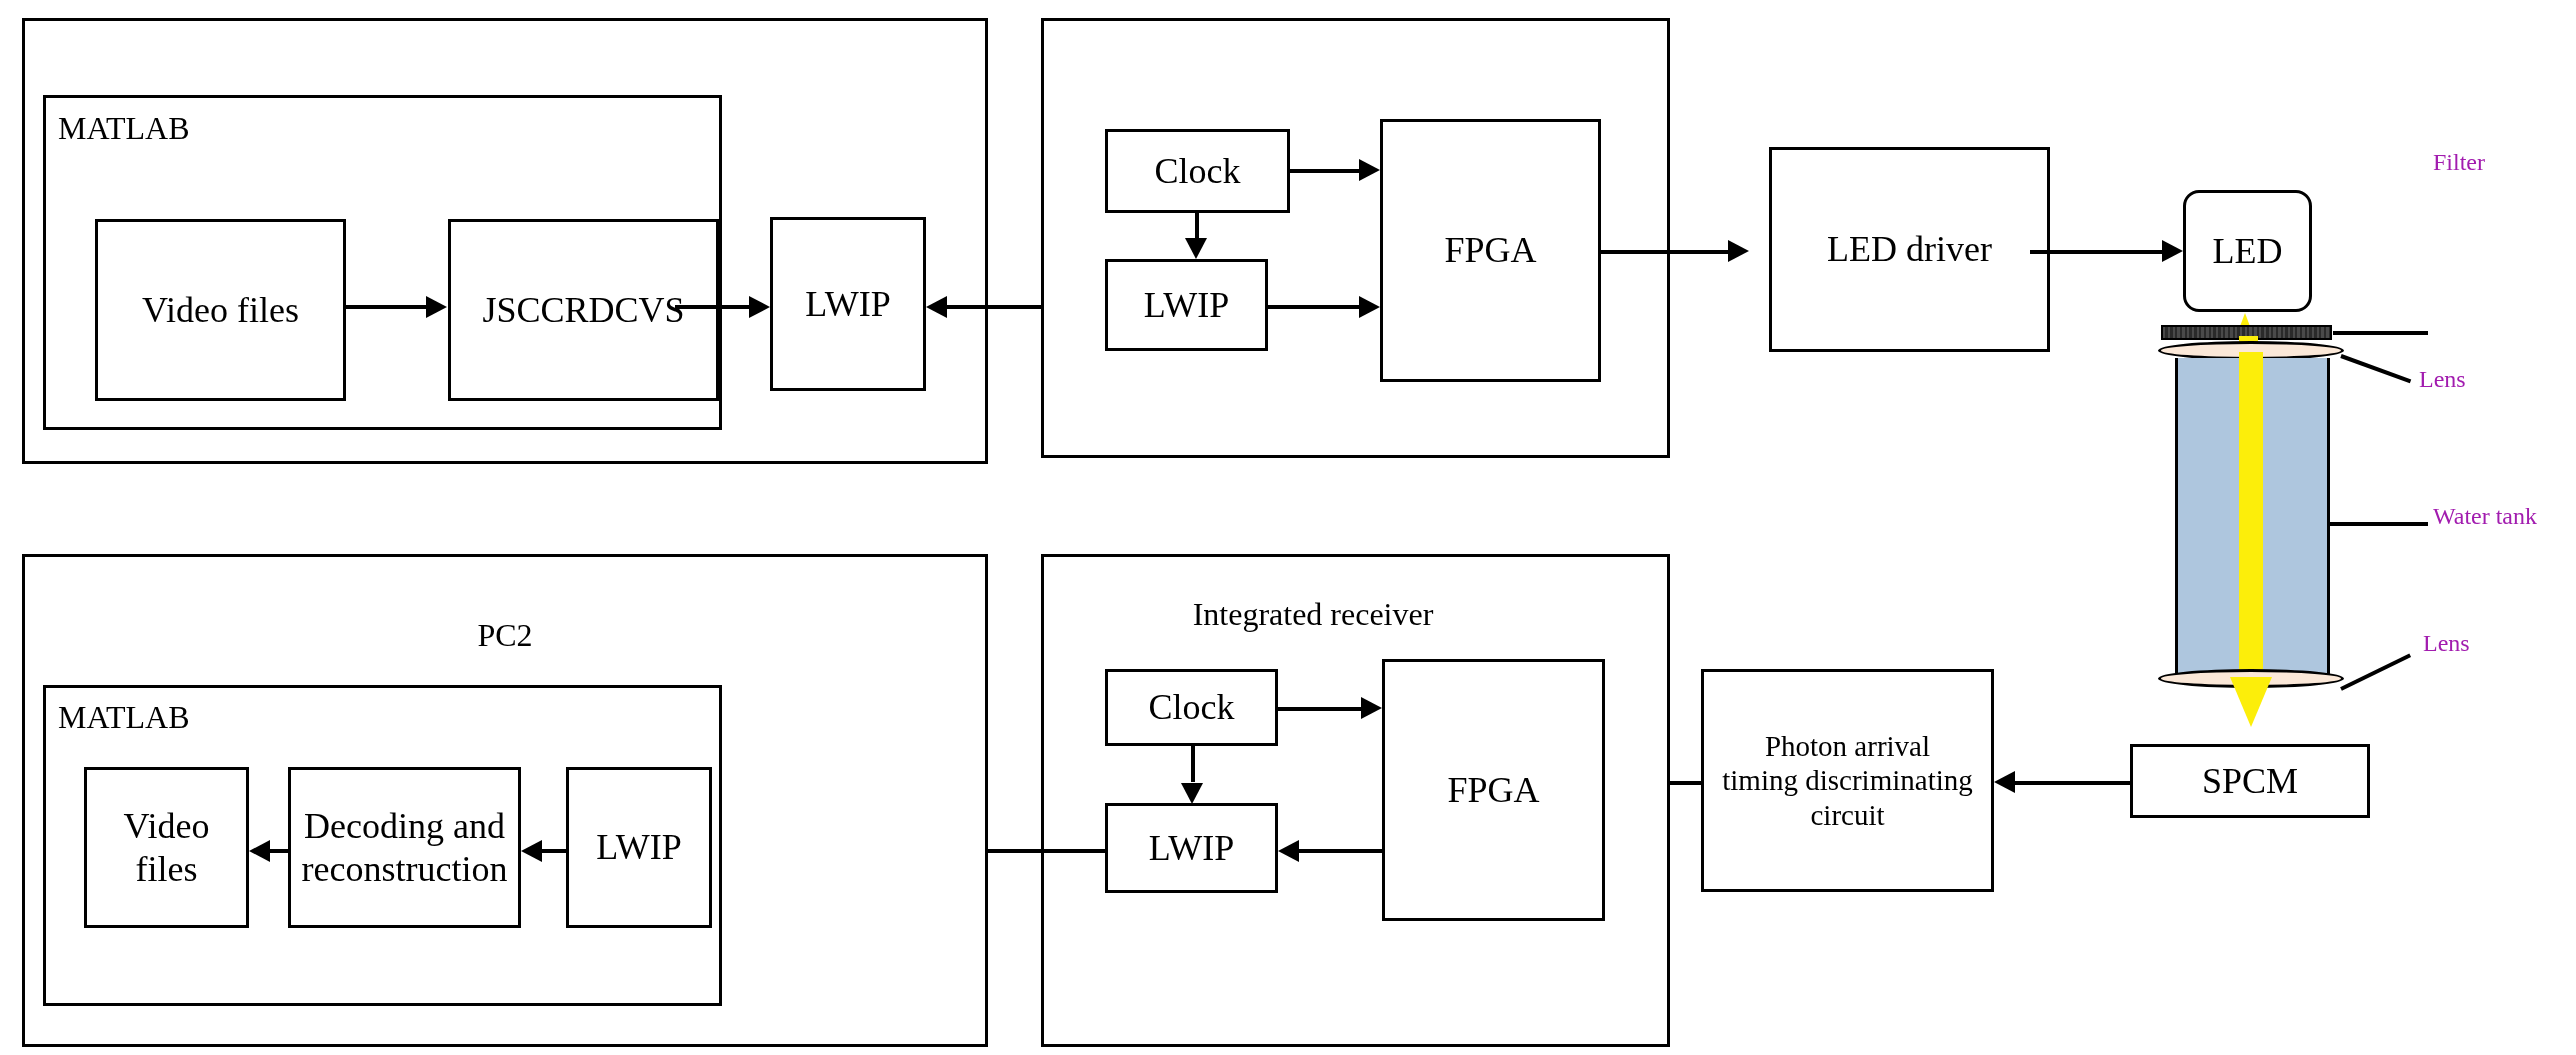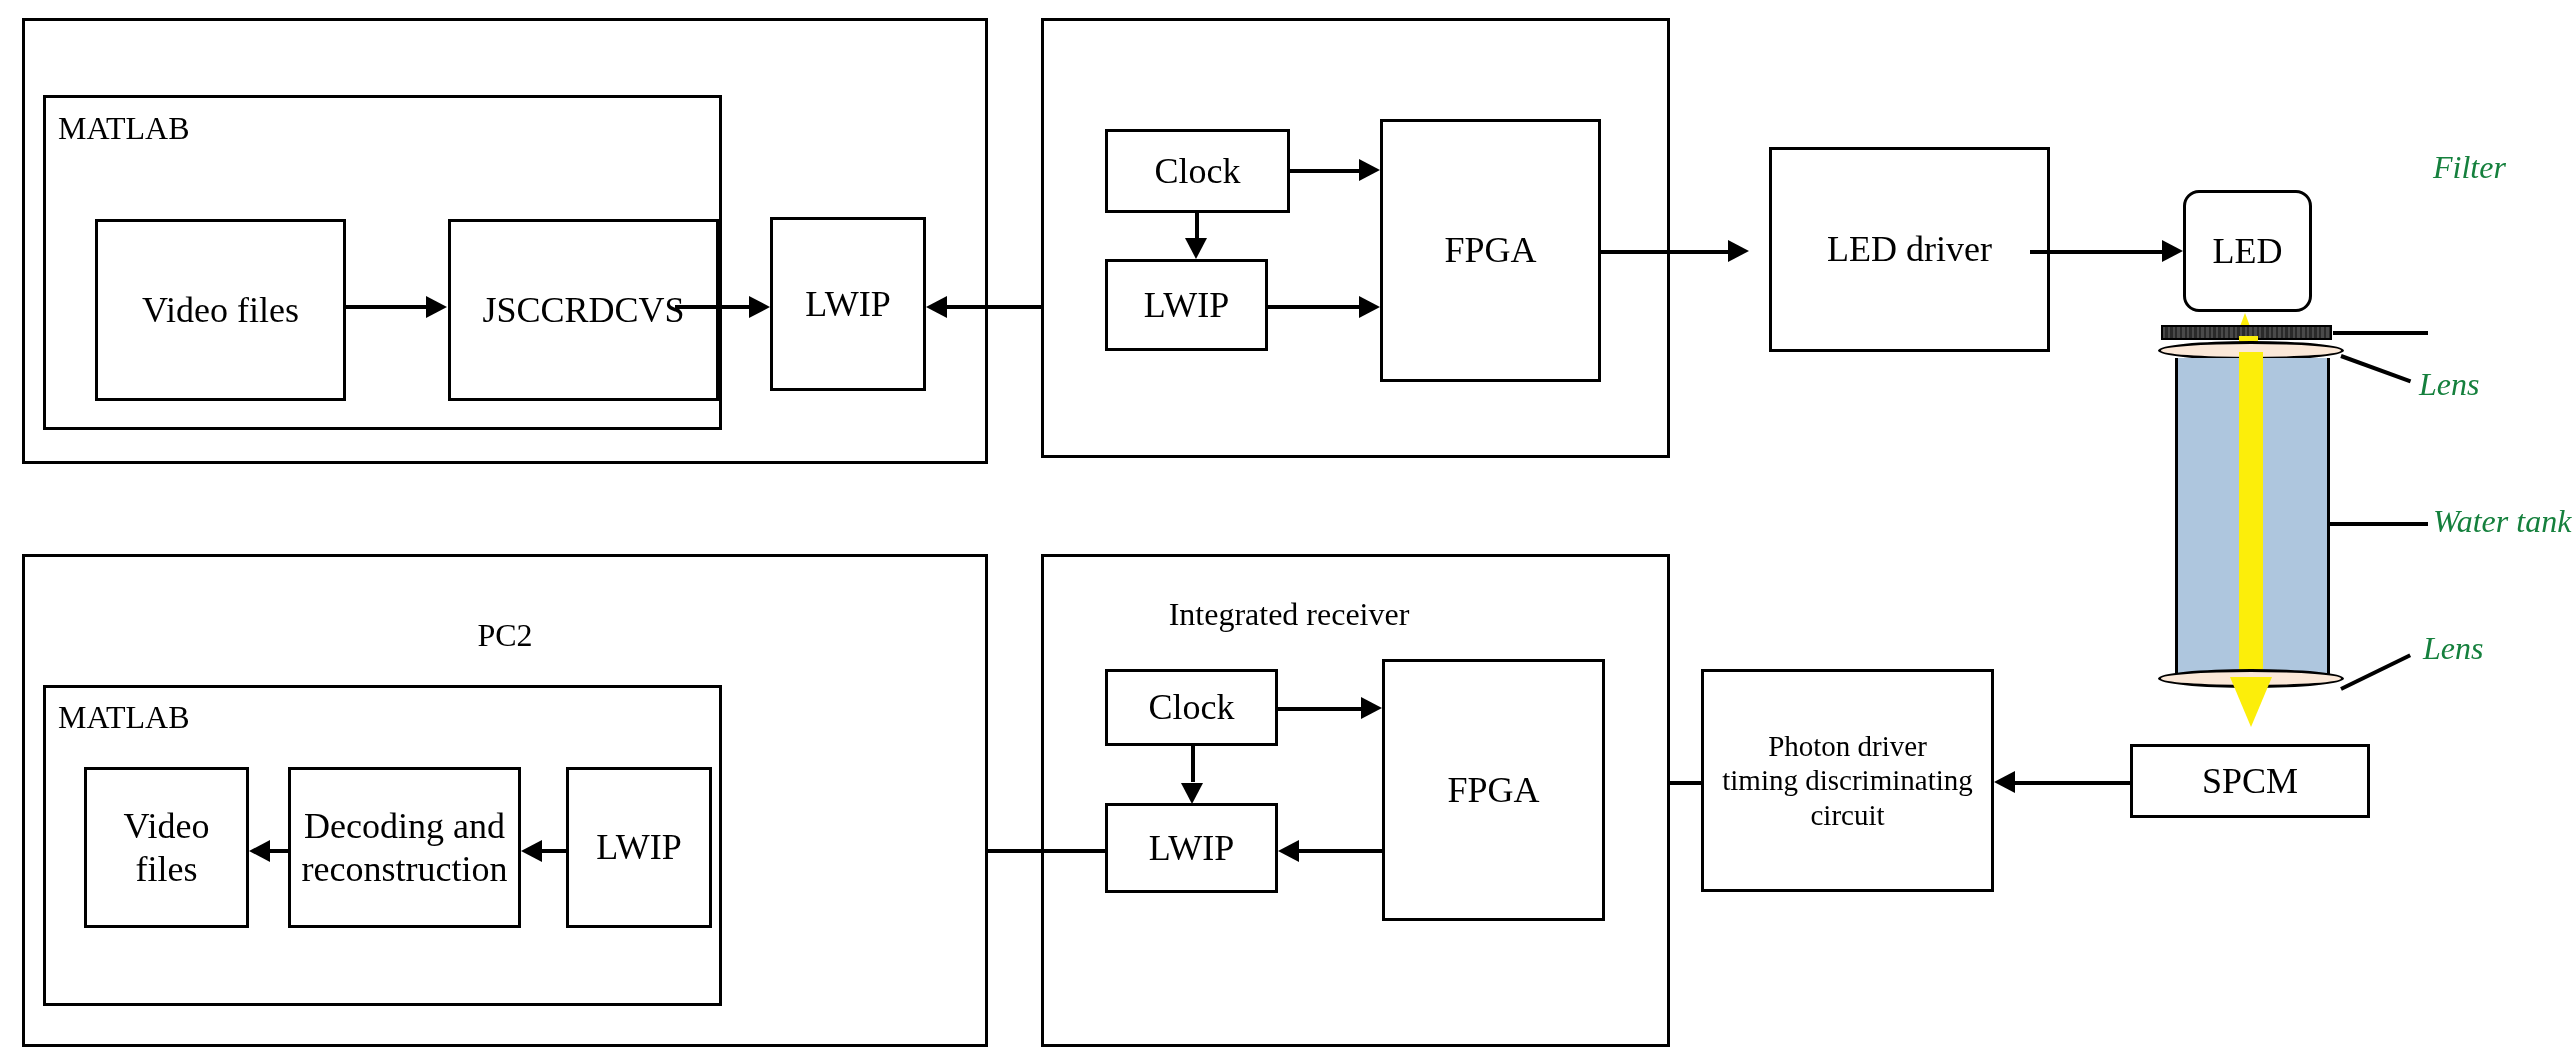--- a/index.html
+++ b/index.html
@@ -126,23 +126,22 @@
   
   .leader {
     position: absolute;
     height: 0;
     border-top: 4px solid #000;
     transform-origin: left center;
   }
   .callout {
     position: absolute;
     white-space: nowrap;
-    font-size: 32px;
-    color: #15803d;
-    font-style: italic;
+    font-size: 24px;
+    color: #a21caf;
   }
 </style>
 </head>
 <body>
 
 <div id="stage">
 
   <div class="box outer" style="left:22px; top:17.7px; width:966px; height:446px;"></div>
 
   <div class="box" style="left:43px; top:95px; width:679px; height:335px;"></div>
@@ -236,30 +235,30 @@
   <div class="callout" style="left:2423px; top:630px;">Lens</div>
 
   <div class="box fs-mid" style="left:2130px; top:744px; width:240px; height:74px;">
     <span class="box-label">SPCM</span>
   </div>
 
   <div class="hline" style="left:2015px; top:781px; width:115px;"></div>
   <div class="arrow-l" style="left:1994px; top:771px;"></div>
 
   <div class="box fs-small" style="left:1701px; top:669px; width:293px; height:223px; flex-direction:column;">
-    <span class="box-label">Photon driver</span>
+    <span class="box-label">Photon arrival</span>
     <span class="box-label">timing discriminating</span>
     <span class="box-label">circuit</span>
   </div>
 
   <div class="hline" style="left:1604px; top:781px; width:97px;"></div>
   <div class="arrow-l" style="left:1583px; top:771px;"></div>
 
   <div class="box outer" style="left:1041px; top:554px; width:629px; height:493px;"></div>
-  <div class="outer-title fs-big" style="left:1017px; top:596px; width:544px; ">Integrated receiver</div>
+  <div class="outer-title fs-big" style="left:1041px; top:596px; width:544px; ">Integrated receiver</div>
 
   <div class="box fs-mid" style="left:1105px; top:669px; width:173px; height:77px;">
     <span class="box-label">Clock</span>
   </div>
 
   <div class="box fs-mid" style="left:1105px; top:803px; width:173px; height:90px;">
     <span class="box-label">LWIP</span>
   </div>
 
   <div class="box fs-mid" style="left:1382px; top:659px; width:223px; height:262px;">

